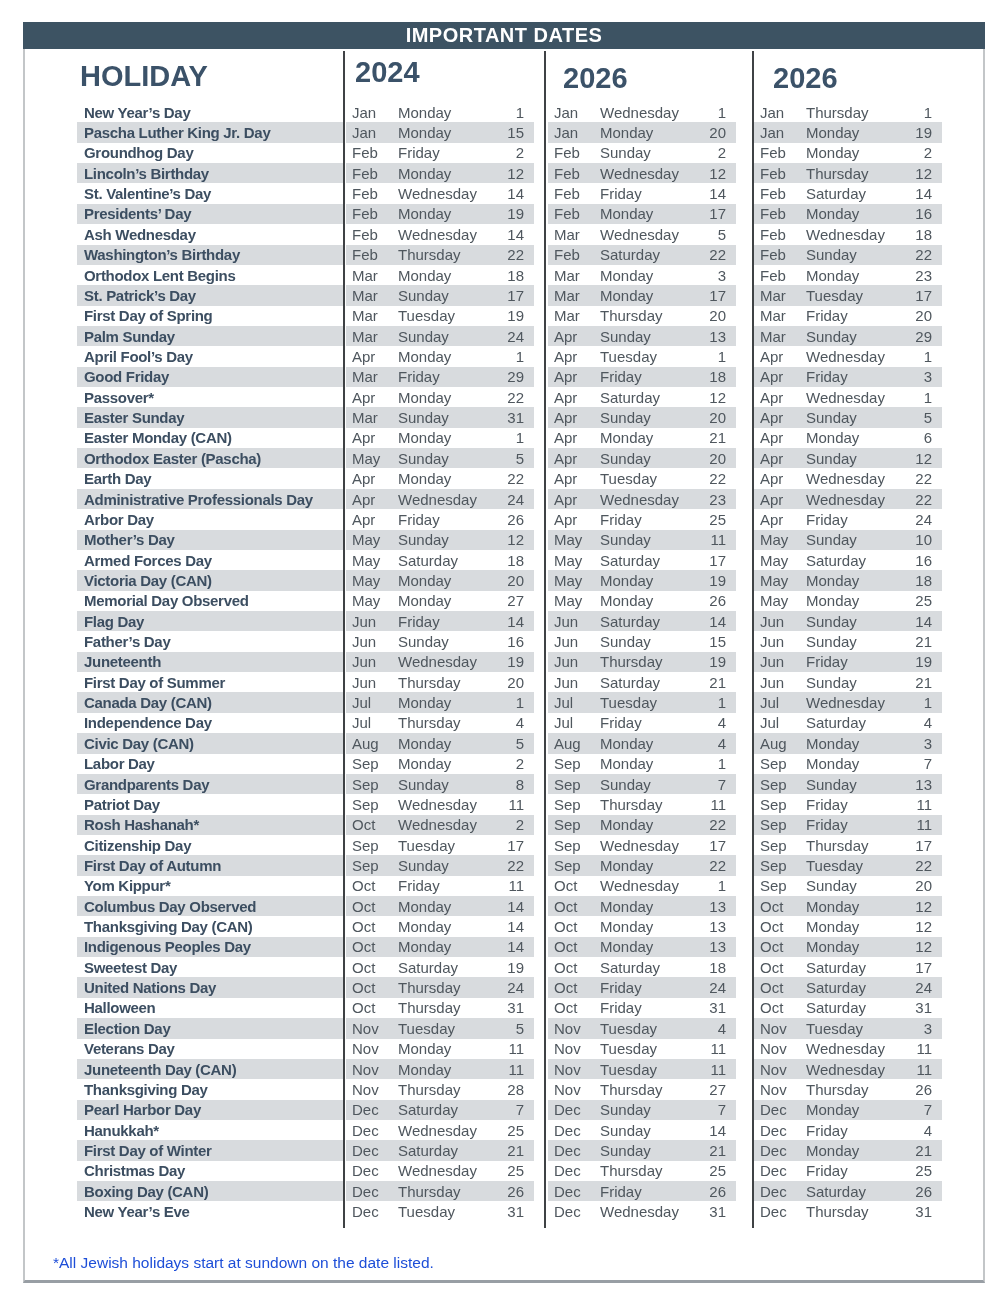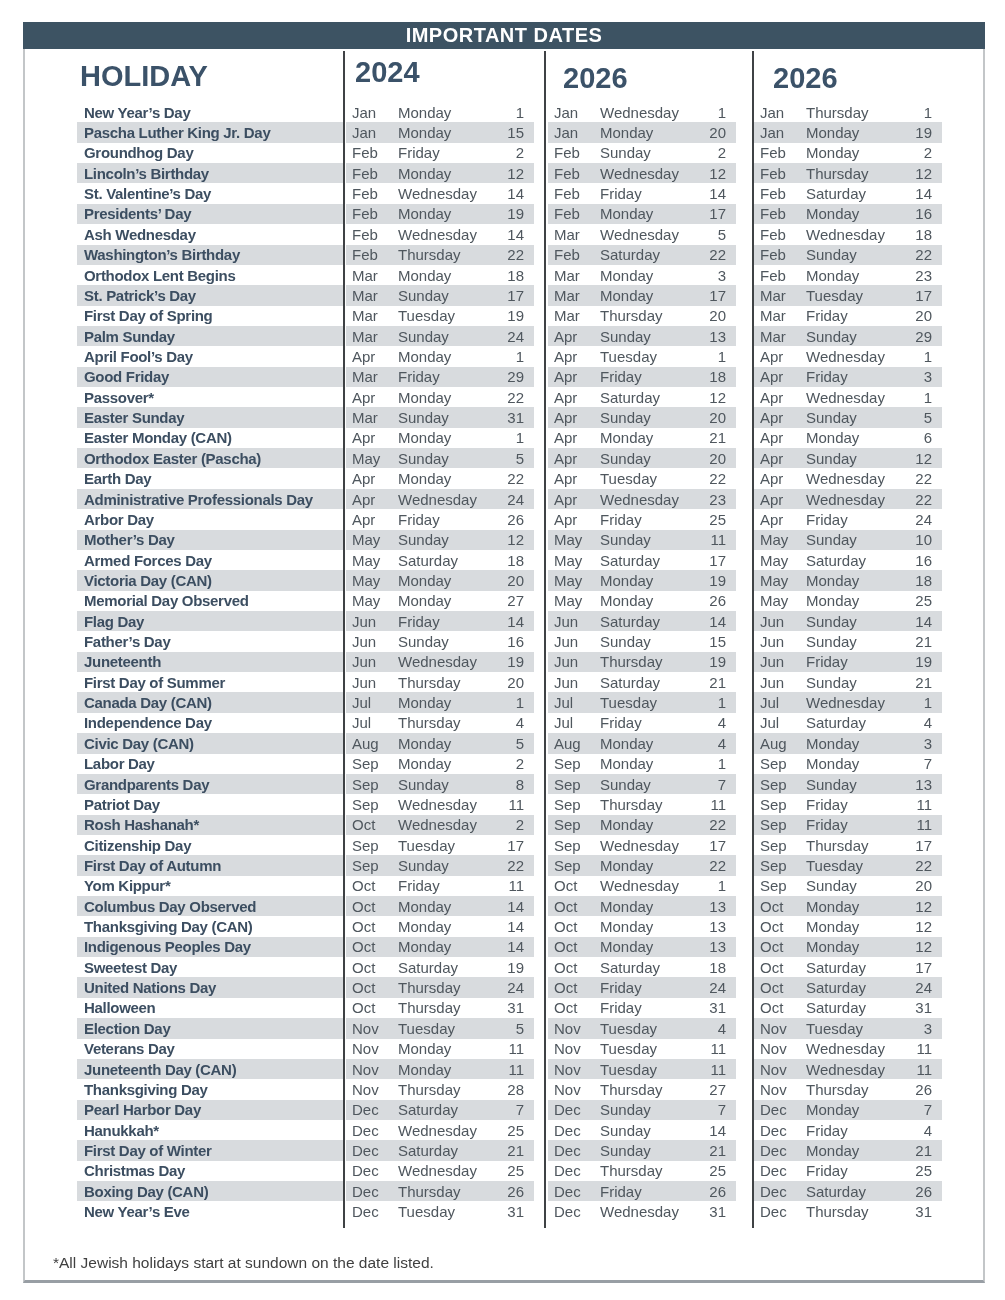--- a/index.html
+++ b/index.html
@@ -46,21 +46,21 @@
   .c.name{
     font-weight:bold;color:#3c4e61;font-size:15px;letter-spacing:-0.3px;
     padding-left:7px;white-space:nowrap;
   }
   .c.m{color:#4f575e;font-size:15px;padding-left:6px;}
   .c.w{color:#4f575e;font-size:15px;}
   .c.n{color:#4f575e;font-size:15px;justify-content:flex-end;padding-right:10px;}
   .sp{height:100%;}
   .footnote{
     position:absolute;left:28px;top:1205px;
-    color:#404040;font-size:15.5px;white-space:nowrap;
+    color:#1d4ed8;font-size:15.5px;white-space:nowrap;
   }
 </style>
 </head>
 <body>
 
 <div class="title-bar">
   <span class="title-text">IMPORTANT DATES</span>
 </div>
 
 <div class="box">

